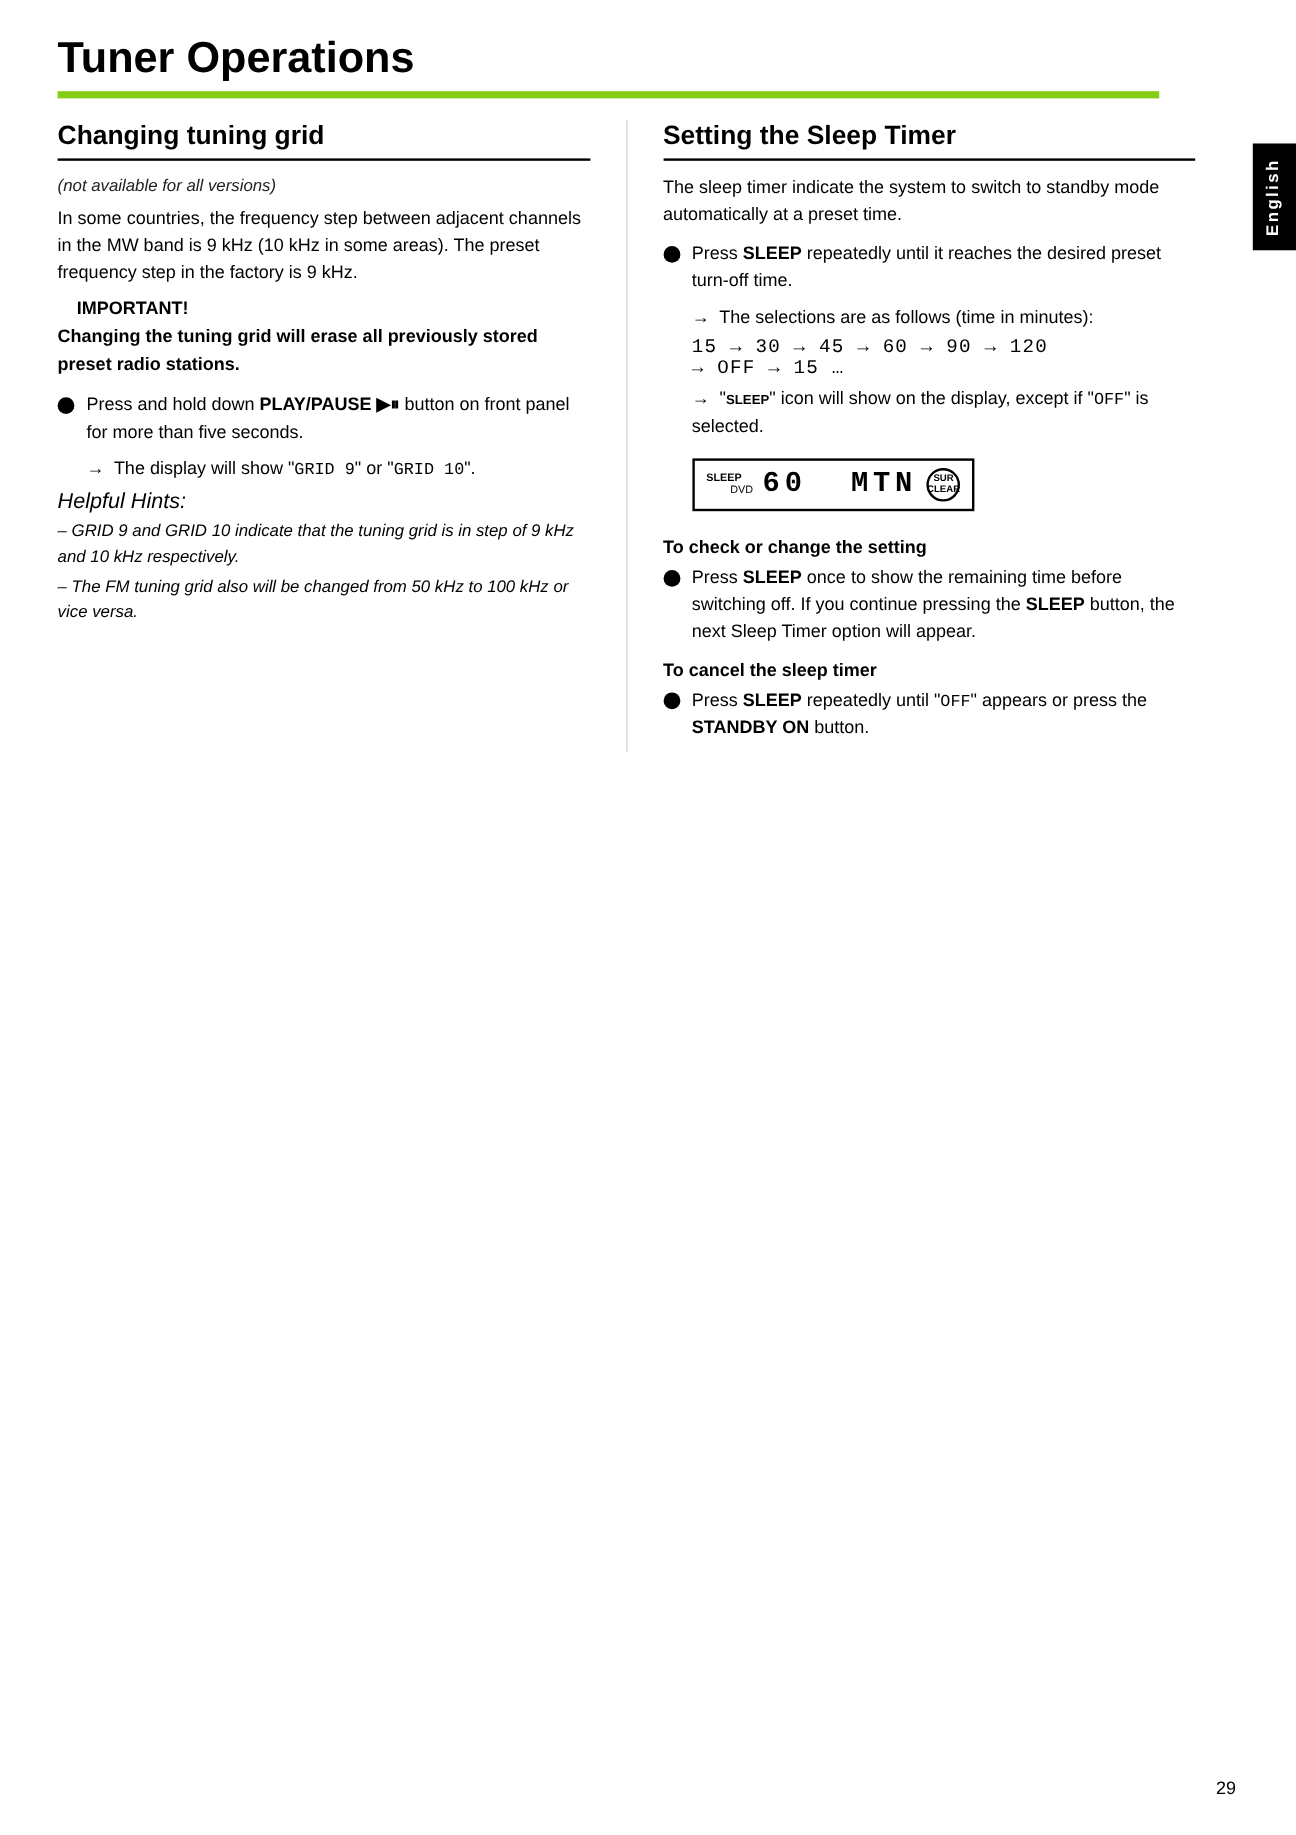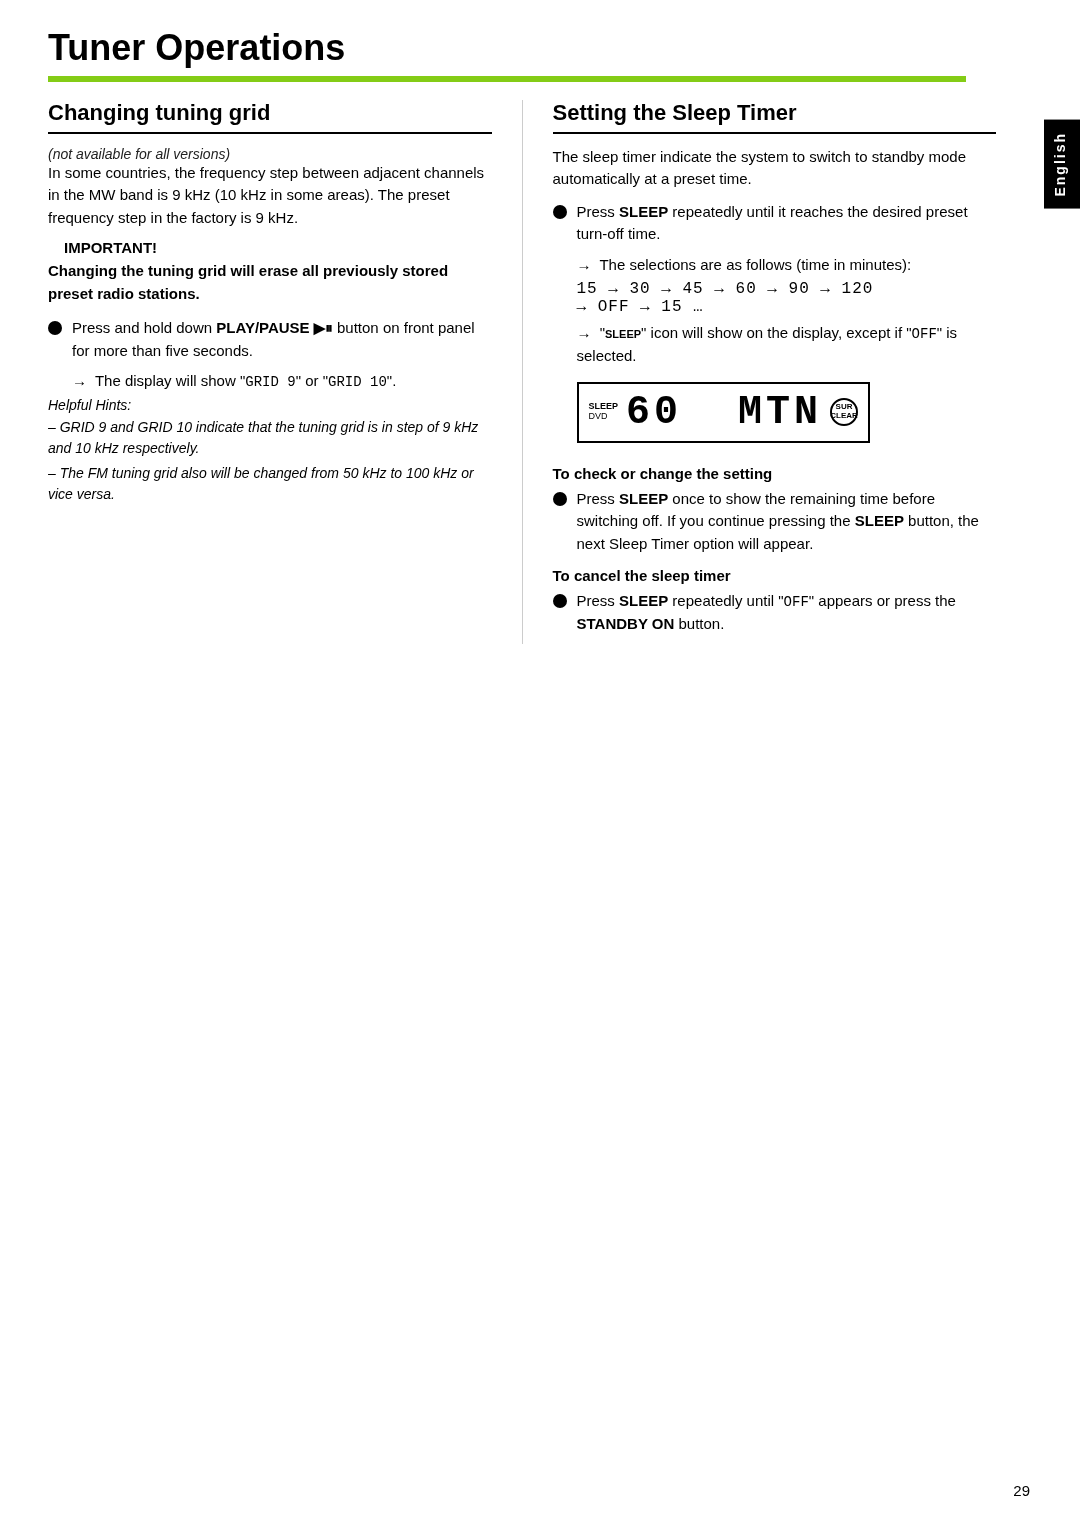--- a/index.html
+++ b/index.html
@@ -91,20 +91,21 @@
       font-size: 22px;
       font-weight: bold;
       border-bottom: 2px solid #000;
       padding-bottom: 6px;
       margin-bottom: 12px;
     }
 
     .subtitle-italic {
       font-style: italic;
       font-size: 14px;
+      margin-bottom: 10px;
       color: #222;
     }
 
     .body-text {
       font-size: 15px;
       line-height: 1.5;
       margin-bottom: 10px;
     }
 
     .important-label {
@@ -179,21 +180,21 @@
 
     .display-box-label {
       font-size: 10px;
       font-family: Arial, sans-serif;
       line-height: 1.1;
       text-align: left;
     }
 
     .display-box-big {
       font-family: 'Courier New', Courier, monospace;
-      font-size: 40px;
+      font-size: 24px;
       font-weight: bold;
       letter-spacing: 4px;
     }
 
     .display-box-icon {
       width: 28px;
       height: 28px;
       border-radius: 50%;
       border: 2px solid #000;
       display: flex;
@@ -209,21 +210,21 @@
     .sub-heading {
       font-weight: bold;
       font-size: 15px;
       margin-bottom: 6px;
       margin-top: 12px;
     }
 
     
     .hints-label {
       font-style: italic;
-      font-size: 14px;
+      font-size: 18px;
       margin-top: 3px;
       margin-bottom: 4px;
     }
 
     .hints-text {
       font-style: italic;
       font-size: 14px;
       line-height: 1.5;
       margin-bottom: 4px;
     }
@@ -312,21 +313,21 @@
 
       <div class="arrow-line" style="margin-top:6px;">
         <span class="arrow-sym">→</span>
         "<span style="font-size:11px;font-weight:bold;">SLEEP</span>" icon will show on the display, except if "<span class="mono">OFF</span>" is selected.
       </div>
 
       
       <div class="display-box">
         <div class="display-box-label">
           <div style="font-size:9px;font-weight:bold;">SLEEP</div>
-          <div style="font-size:9px;">DVD</div>
+          <div style="font-size:9px;margin-left:20px;">DVD</div>
         </div>
         <div class="display-box-big">60&nbsp;&nbsp;MTN</div>
         <div class="display-box-icon">
           <span style="font-size:8px;font-weight:bold;line-height:1.1;">SUR<br>CLEAR</span>
         </div>
       </div>
 
       
       <div class="sub-heading">To check or change the setting</div>
 

